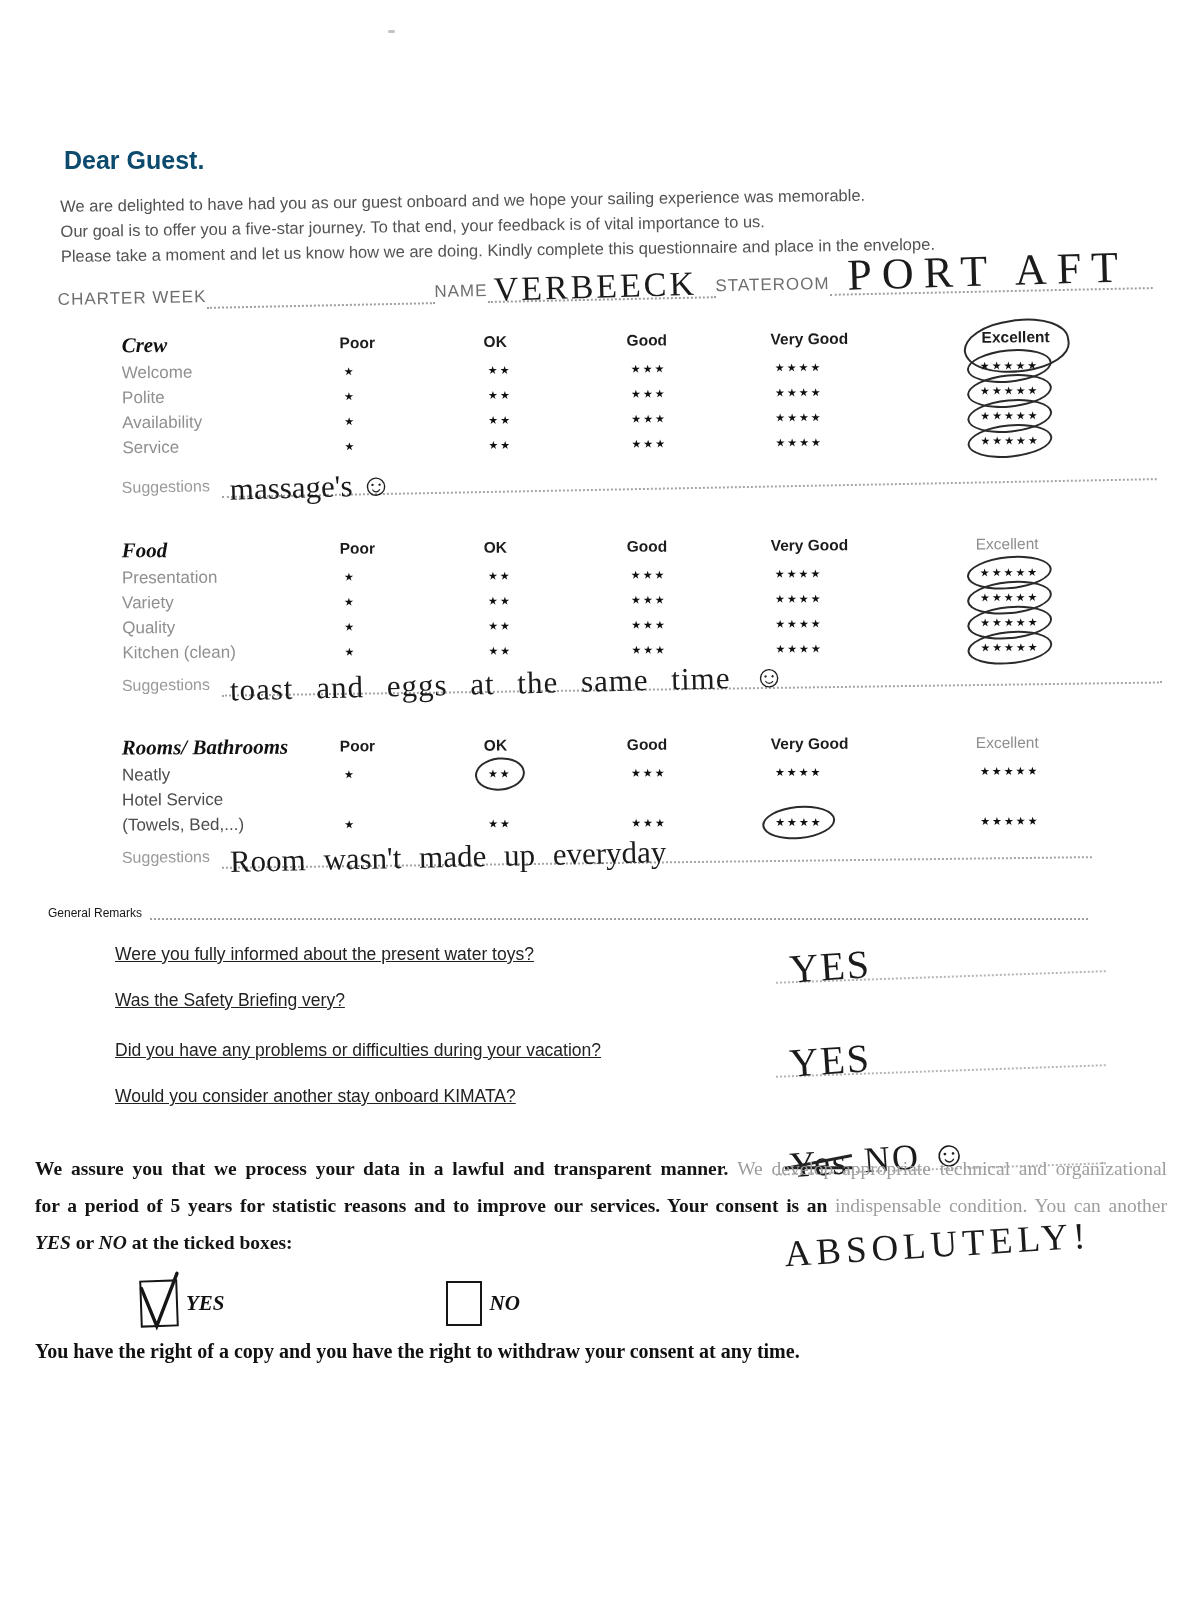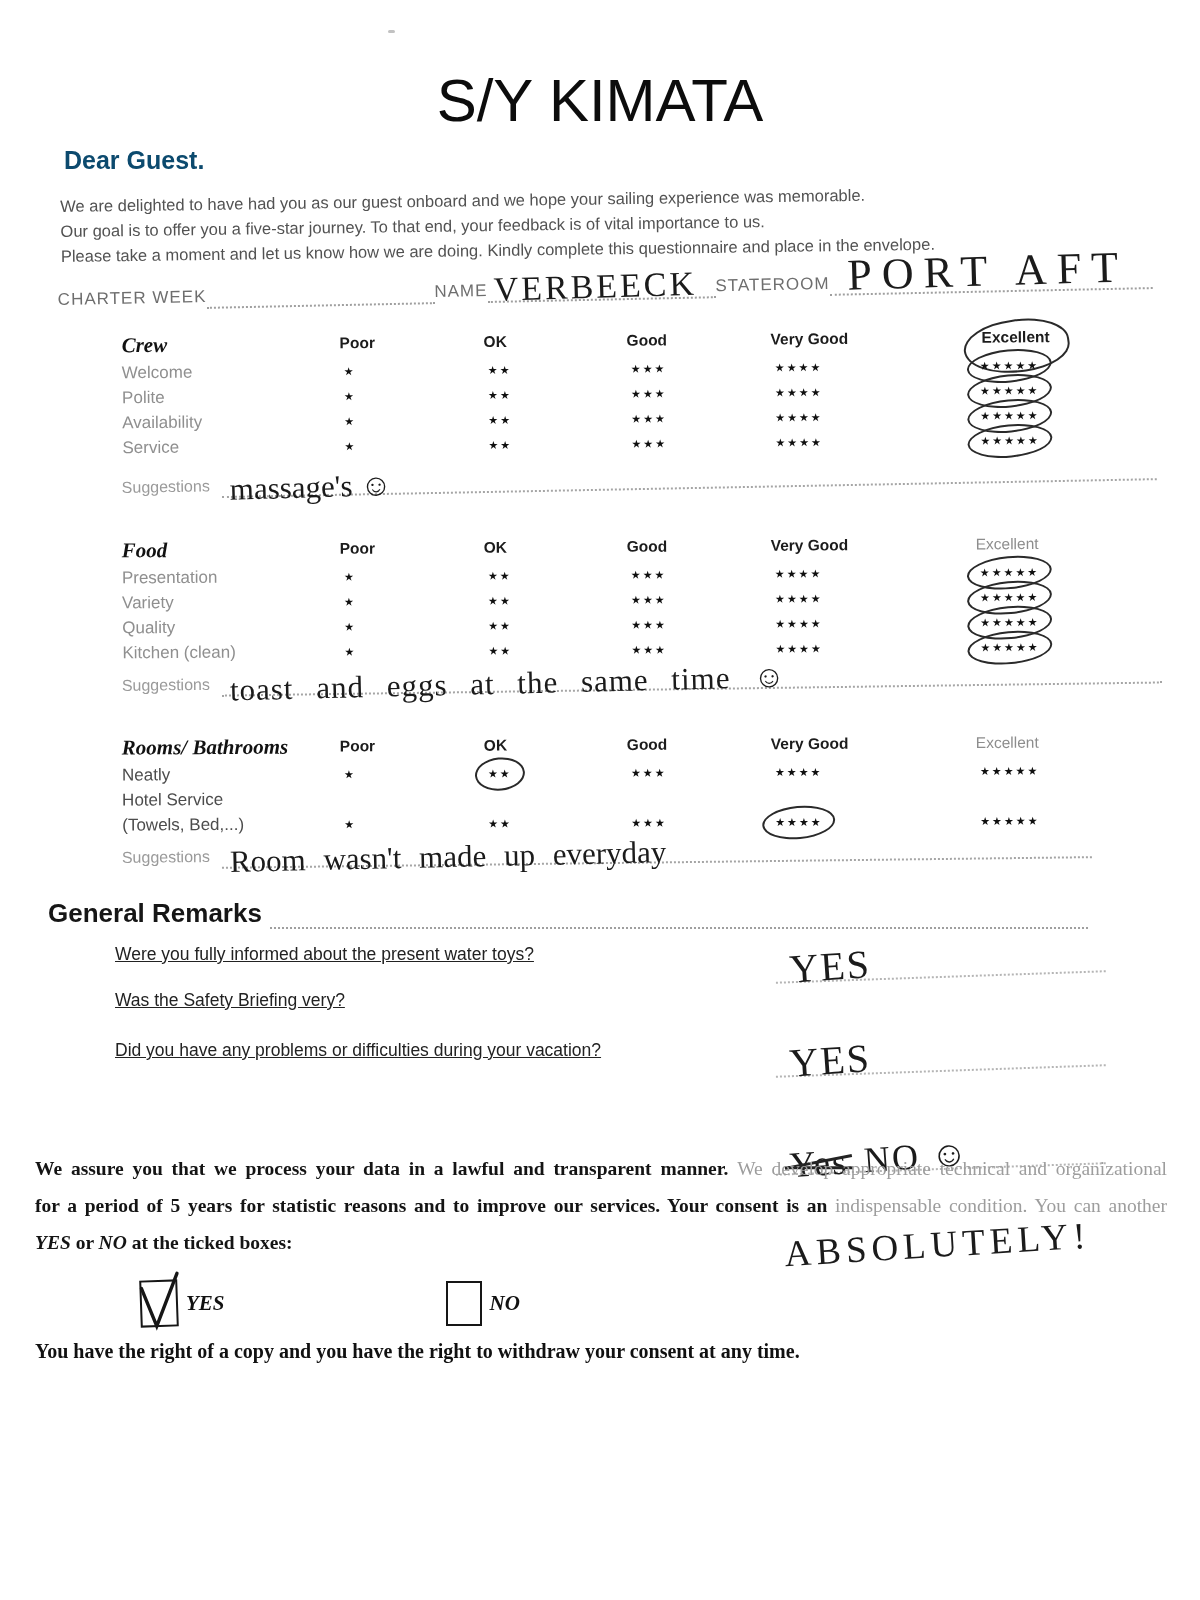--- a/index.html
+++ b/index.html
@@ -54,21 +54,21 @@
 
   
   .sug-row { display:flex; align-items:flex-end; }
   .sug-label { font-size:16px; color:#9a9a9a; padding-bottom:3px; white-space:nowrap; }
   .sug-line { flex:1; border-bottom:2px dotted #a5a5a5; height:30px; position:relative; margin-left:12px; }
   .sug-value { position:absolute; left:8px; bottom:-11px; font-size:31px; white-space:nowrap;
     transform:rotate(-0.6deg); }
 
   
   .gr-head { left:48px; top:898px; width:1040px; display:flex; align-items:flex-end; }
-  .gr-label { font-size:26px; font-weight:700; color:#161616; white-space:nowrap; }
+  .gr-label { font-size:12px; font-weight:400; color:#161616; white-space:nowrap; }
   .gr-dots { flex:1; border-bottom:2px dotted #9f9f9f; height:22px; margin-left:8px; }
   .question { font-size:17.5px; color:#222;text-decoration:underline; }
   .ans-zone { width:330px; height:50px; position:relative; }
   .ans-dots { position:absolute; left:0; right:0; bottom:0; border-bottom:2px dotted #b5b5b5; }
   .ans-text { position:absolute; left:14px; bottom:-8px; font-size:40px; letter-spacing:2px;
     transform:rotate(-2deg); white-space:nowrap; }
   .struck { position:relative; display:inline-block; margin-right:16px; }
   .struck::before, .struck::after { content:""; position:absolute; left:-5px; right:-5px;
     height:3px; background:#232323; }
   .struck::before { top:42%; transform:rotate(-7deg); }
@@ -98,21 +98,20 @@
 
   .artifact { left:388px; top:30px; width:7px; height:3px; background:#c2c2c2; border-radius:2px; }
 </style>
 </head>
 <body>
 
 <div class="page">
 
   <div class="abs artifact"></div>
 
-  <div class="abs title">S/Y KIMATA</div>
   <div class="abs greeting">Dear Guest.</div>
   <div class="abs intro">
     <div>We are delighted to have had you as our guest onboard and we hope your sailing experience was memorable.</div>
     <div>Our goal is to offer you a five-star journey. To that end, your feedback is of vital importance to us.</div>
     <div>Please take a moment and let us know how we are doing. Kindly complete this questionnaire and place in the envelope.</div>
   </div>
 
   <div class="abs charter-row">
     <span class="fld-label">CHARTER WEEK</span>
     <span class="dotline charter-dots"></span>
@@ -281,20 +280,21 @@
     <span class="ans-dots"></span>
     <span class="hand ans-text">YES</span>
   </div>
 
   <div class="abs question" style="left:115px; top:1040px;">Did you have any problems or difficulties during your vacation?</div>
   <div class="abs ans-zone" style="left:775px; top:1020px; transform:rotate(-2deg);">
     <span class="ans-dots"></span>
     <span class="hand ans-text" style="font-size:36px;"><span class="struck">Yes</span><span>NO ☺</span></span>
   </div>
 
+  <div class="abs question" style="left:115px; top:1086px;">Would you consider another stay onboard KIMATA?</div>
   <div class="abs ans-zone" style="left:770px; top:1058px; transform:rotate(-1.5deg);">
     <span class="hand ans-text" style="font-size:37px; letter-spacing:5px;">ABSOLUTELY!</span>
   </div>
 
   <div class="abs privacy">
     <div class="pv-line"><span>We assure you that we process your data in a lawful and transparent manner. </span><span class="pv-faded">We develop appropriate technical and organizational</span></div>
     <div class="pv-line"><span>for a period of 5 years for statistic reasons and to improve our services. Your consent is an </span><span class="pv-faded">indispensable condition. You can another</span></div>
     <div class="pv-last"><span class="pv-it">YES</span><span> or </span><span class="pv-it">NO</span><span> at the ticked boxes:</span></div>
   </div>
 

